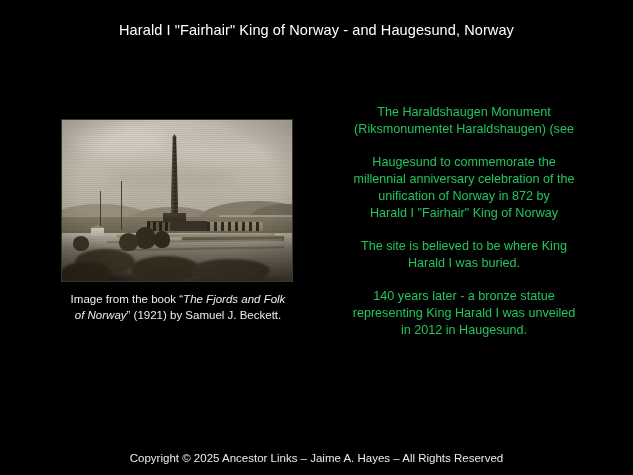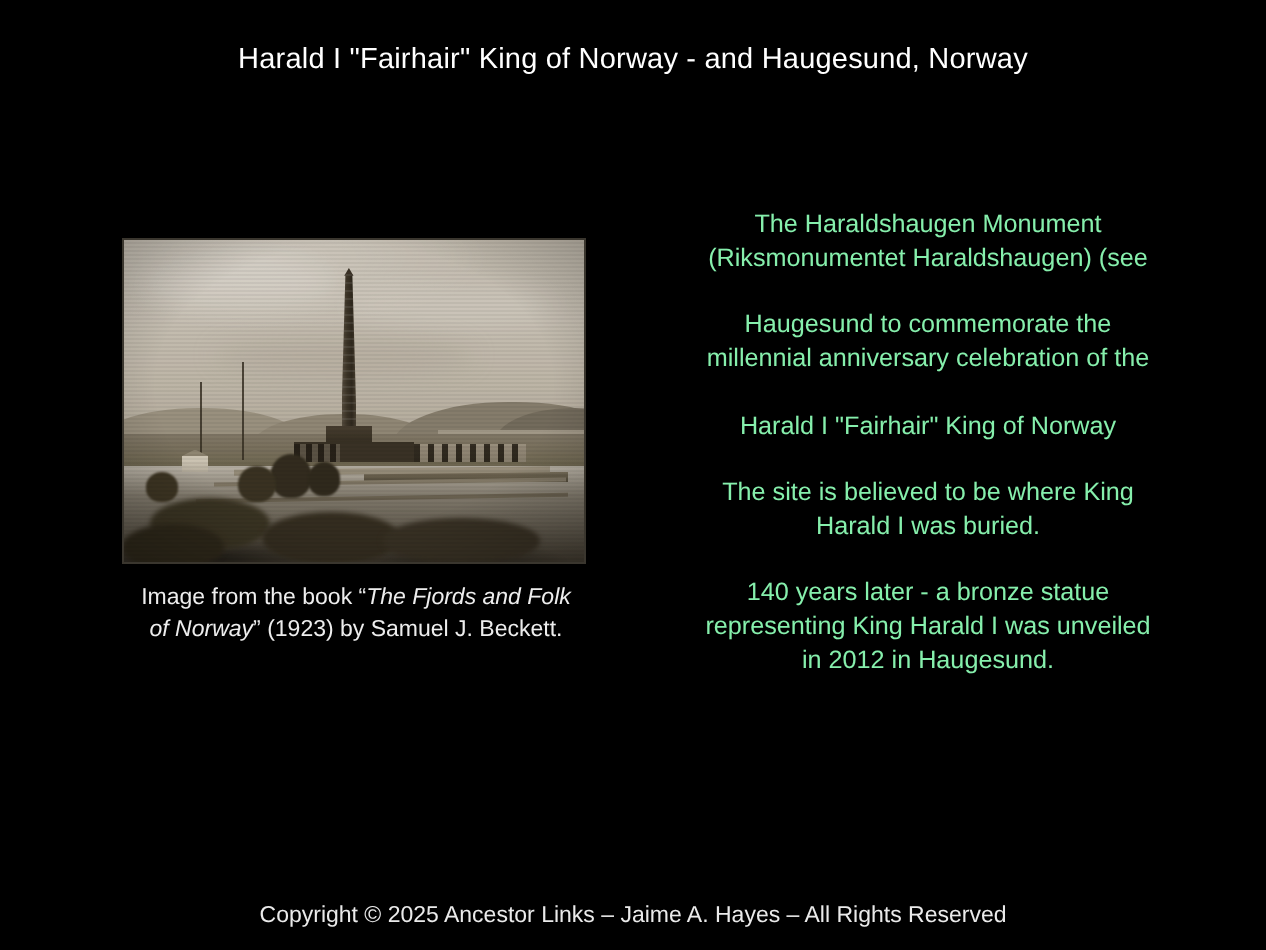--- a/index.html
+++ b/index.html
@@ -295,21 +295,21 @@
 
   
   .body-text {
     position: absolute;
     left: 322px;
     top: 104px;
     width: 284px;
     text-align: center;
     font-size: 12.6px;
     line-height: 16.8px;
-    color: #86efac;
+    color: #22c55e;
   }
   .body-text p { margin: 0; }
   .body-text .gap { height: 16px; }
 
   
   .footer {
     position: absolute;
     left: 0;
     bottom: 9px;
     width: 633px;
@@ -370,31 +370,31 @@
       <div class="scrub s4"></div>
 
       <div class="photo-tone"></div>
       <div class="photo-overlay"></div>
       <div class="photo-border"></div>
     </div>
   </div>
 
   <div class="caption">
     <span>Image from the book “</span><i>The Fjords and Folk</i><br>
-    <i>of Norway</i><span>” (1923) by Samuel J. Beckett.</span>
+    <i>of Norway</i><span>” (1921) by Samuel J. Beckett.</span>
   </div>
 
   <div class="body-text">
     <p>
       <span>The Haraldshaugen Monument</span><br>
       <span>(Riksmonumentet Haraldshaugen) (see</span><br>
       <br>
       <span>Haugesund to commemorate the</span><br>
       <span>millennial anniversary celebration of the</span><br>
-      <br>
+      <span>unification of Norway in 872 by</span><br>
       <span>Harald I "Fairhair" King of Norway</span><br>
       <br>
       <span>The site is believed to be where King</span><br>
       <span>Harald I was buried.</span>
     </p>
     <div class="gap"></div>
     <p>
       <span>140 years later - a bronze statue</span><br>
       <span>representing King Harald I was unveiled</span><br>
       <span>in 2012 in Haugesund.</span>

